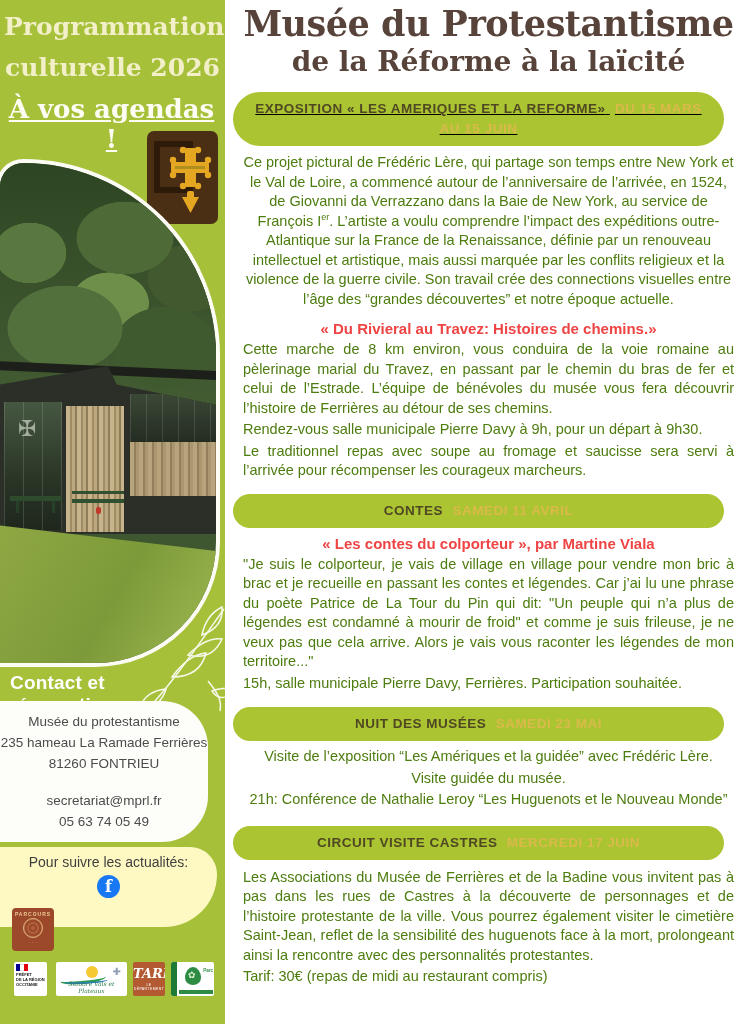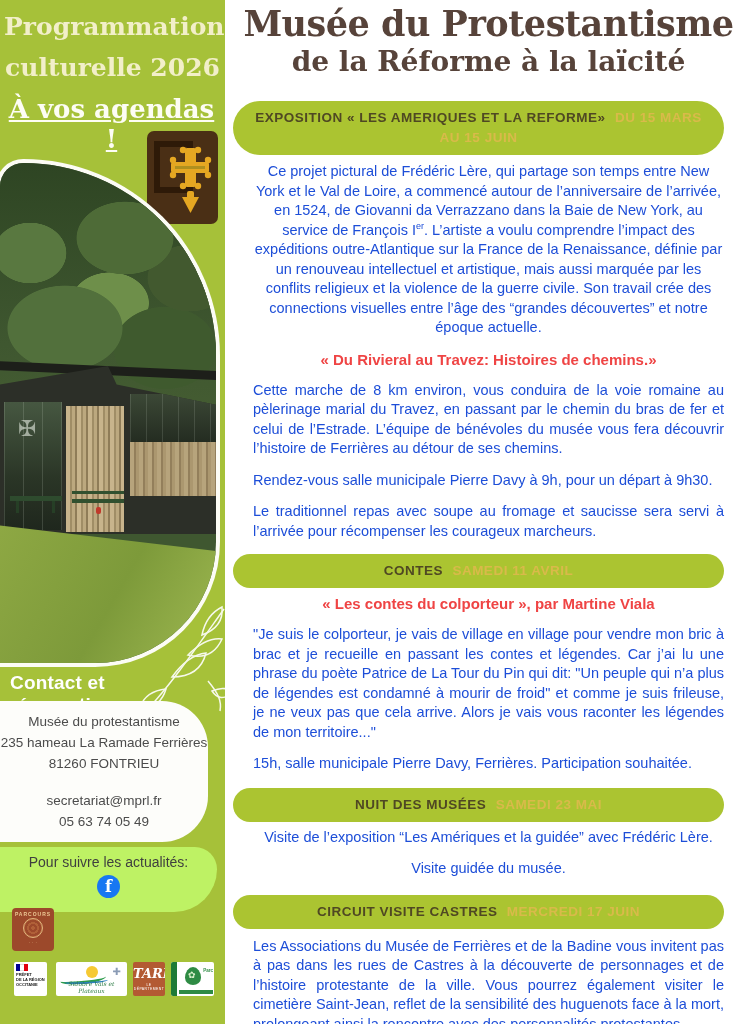--- a/index.html
+++ b/index.html
@@ -82,22 +82,22 @@
   }
   .contact-card {
     position:absolute; left:0; top:701px; width:208px; height:141px;
     background:#fdfdfa; border-radius:0 46px 46px 0;
     display:flex; flex-direction:column; justify-content:center; align-items:center;
     text-align:center; color:#4c4c4c; font-size:13.5px; line-height:21px;
   }
   .contact-card .gap { height:16px; }
 
   .follow-card {
-    position:absolute; left:0; top:847px; width:217px; height:65px;
-    background:#bef264; border-radius:0 32px 62px 0;
+    position:absolute; left:0; top:847px; width:217px; height:80px;
+    background:#fef9c3; border-radius:0 32px 62px 0;
     text-align:center; color:#3f3f3f; font-size:14px; line-height:21px; padding-top:5px;
   }
   .fb-icon {
     display:inline-flex; width:23px; height:23px; border-radius:50%;
     background:#1877f2; color:#fff; font-weight:bold; font-size:16px;
     align-items:center; justify-content:center; margin-top:2px;
     font-family:"DejaVu Serif", serif;
   }
 
   .parcours-logo {
@@ -146,30 +146,30 @@
   .main-title .t2 { font-size:28px; font-weight:bold; line-height:34px; margin-top:0; }
 
   .banner {
     background:#abc431; border-radius:28px; padding:7px 15px;
     margin:0 12px 0 -8px; text-align:center;
     font-weight:bold; font-size:13.5px; letter-spacing:.5px; line-height:20px;
   }
   .banner .bt { color:#4f4823; }
   .banner .bd { color:#d9ba4a; margin-left:5px; }
 
-  .event p { margin:12px; color:#1d4ed8; font-size:14.5px; line-height:19.5px; }
+  .event p { margin:2px; color:#4d7c0f; font-size:14.5px; line-height:19.5px; }
   .event .center { text-align:center; }
   .event .justify { text-align:justify; }
   .event .subtitle {
     text-align:center; font-weight:bold; color:#ef4444;
     font-size:15px; margin:6px 0 1px 0; line-height:19px;
   }
   sup { font-size:9px; line-height:0; }
 
-  .s1 .banner { margin-top:22px; }
+  .s1 .banner { margin-top:13px;text-decoration:underline; }
   .s1 .bodytext { margin-top:7px; }
   .s2 { margin-top:10px; }
   .s3 { margin-top:13px; }
   .s4 { margin-top:14px; }
   .s4 .bodytext { margin-top:6px; }
   .s5 { margin-top:16px; }
   .s5 .bodytext { margin-top:8px; }
 </style>
 </head>
 <body>
@@ -322,20 +322,21 @@
       <p class="justify">15h, salle municipale Pierre Davy, Ferrières. Participation souhaitée.</p>
     </section>
 
     <section class="event s4">
       <div class="banner">
         <span class="bt">NUIT DES MUSÉES</span>
         <span class="bd">SAMEDI 23 MAI</span>
       </div>
       <p class="center bodytext">Visite de l’exposition “Les Amériques et la guidée” avec Frédéric Lère.</p>
       <p class="center">Visite guidée du musée.</p>
+      <p class="center">21h: Conférence de Nathalie Leroy “Les Huguenots et le Nouveau Monde”</p>
     </section>
 
     <section class="event s5">
       <div class="banner">
         <span class="bt">CIRCUIT VISITE CASTRES</span>
         <span class="bd">MERCREDI 17 JUIN</span>
       </div>
       <p class="justify bodytext">Les Associations du Musée de Ferrières et de la Badine vous invitent pas à pas dans les rues de Castres à la découverte de personnages et de l’histoire protestante de la ville. Vous pourrez également visiter le cimetière Saint-Jean, reflet de la sensibilité des huguenots face à la mort, prolongeant ainsi la rencontre avec des personnalités protestantes.</p>
       <p class="justify">Tarif: 30€ (repas de midi au restaurant compris)</p>
     </section>

